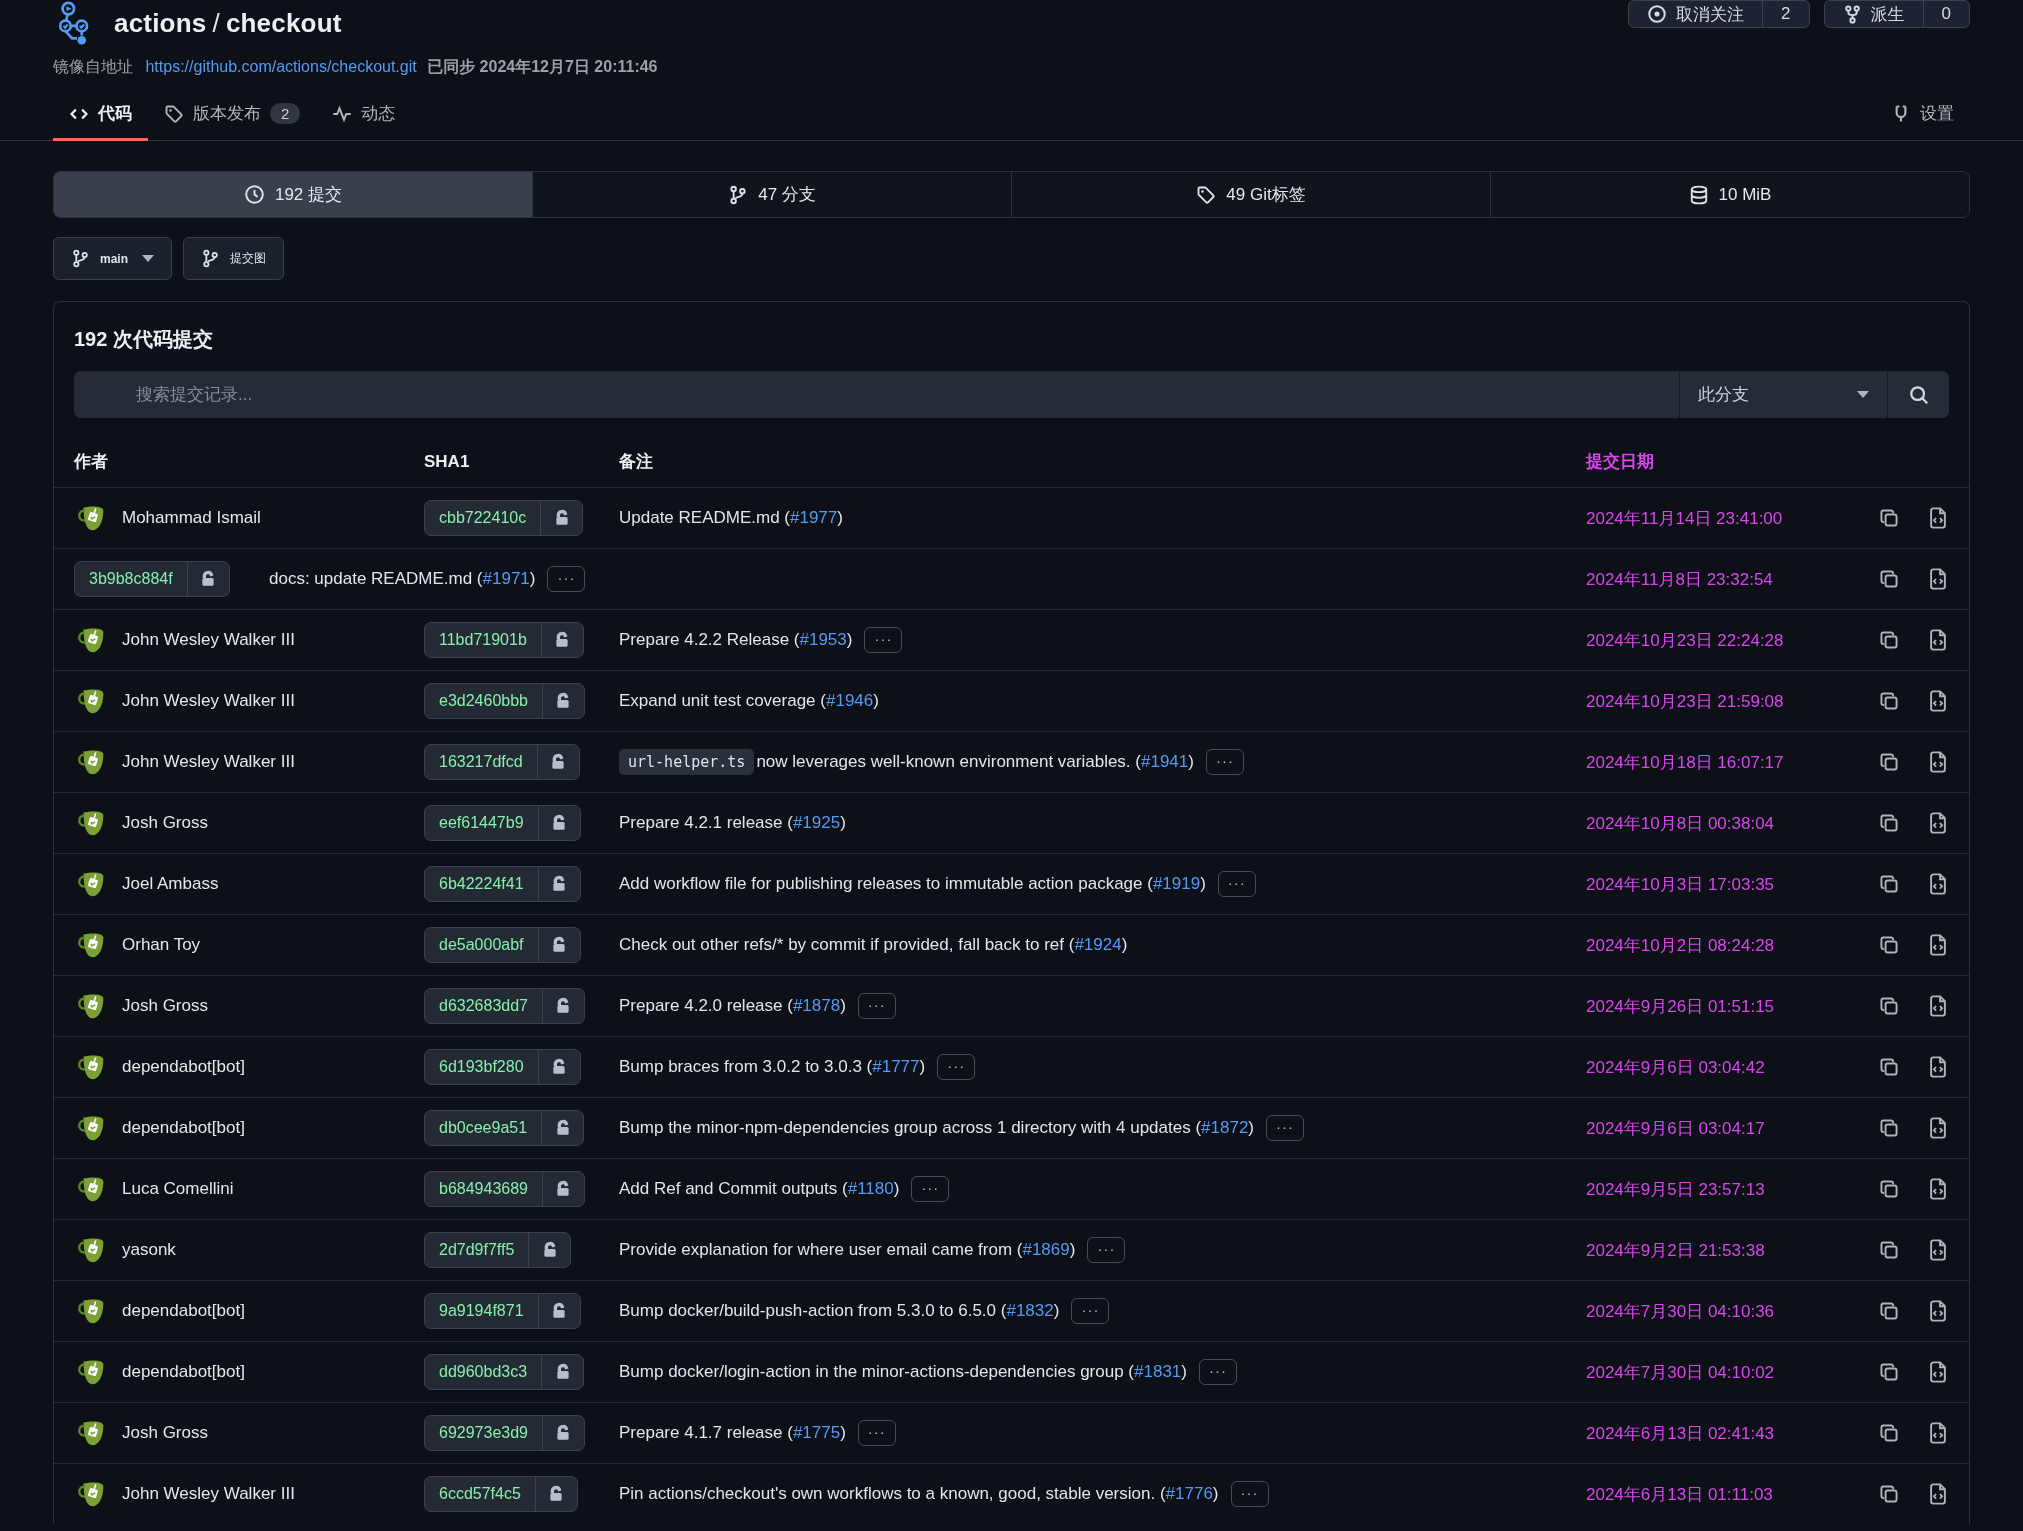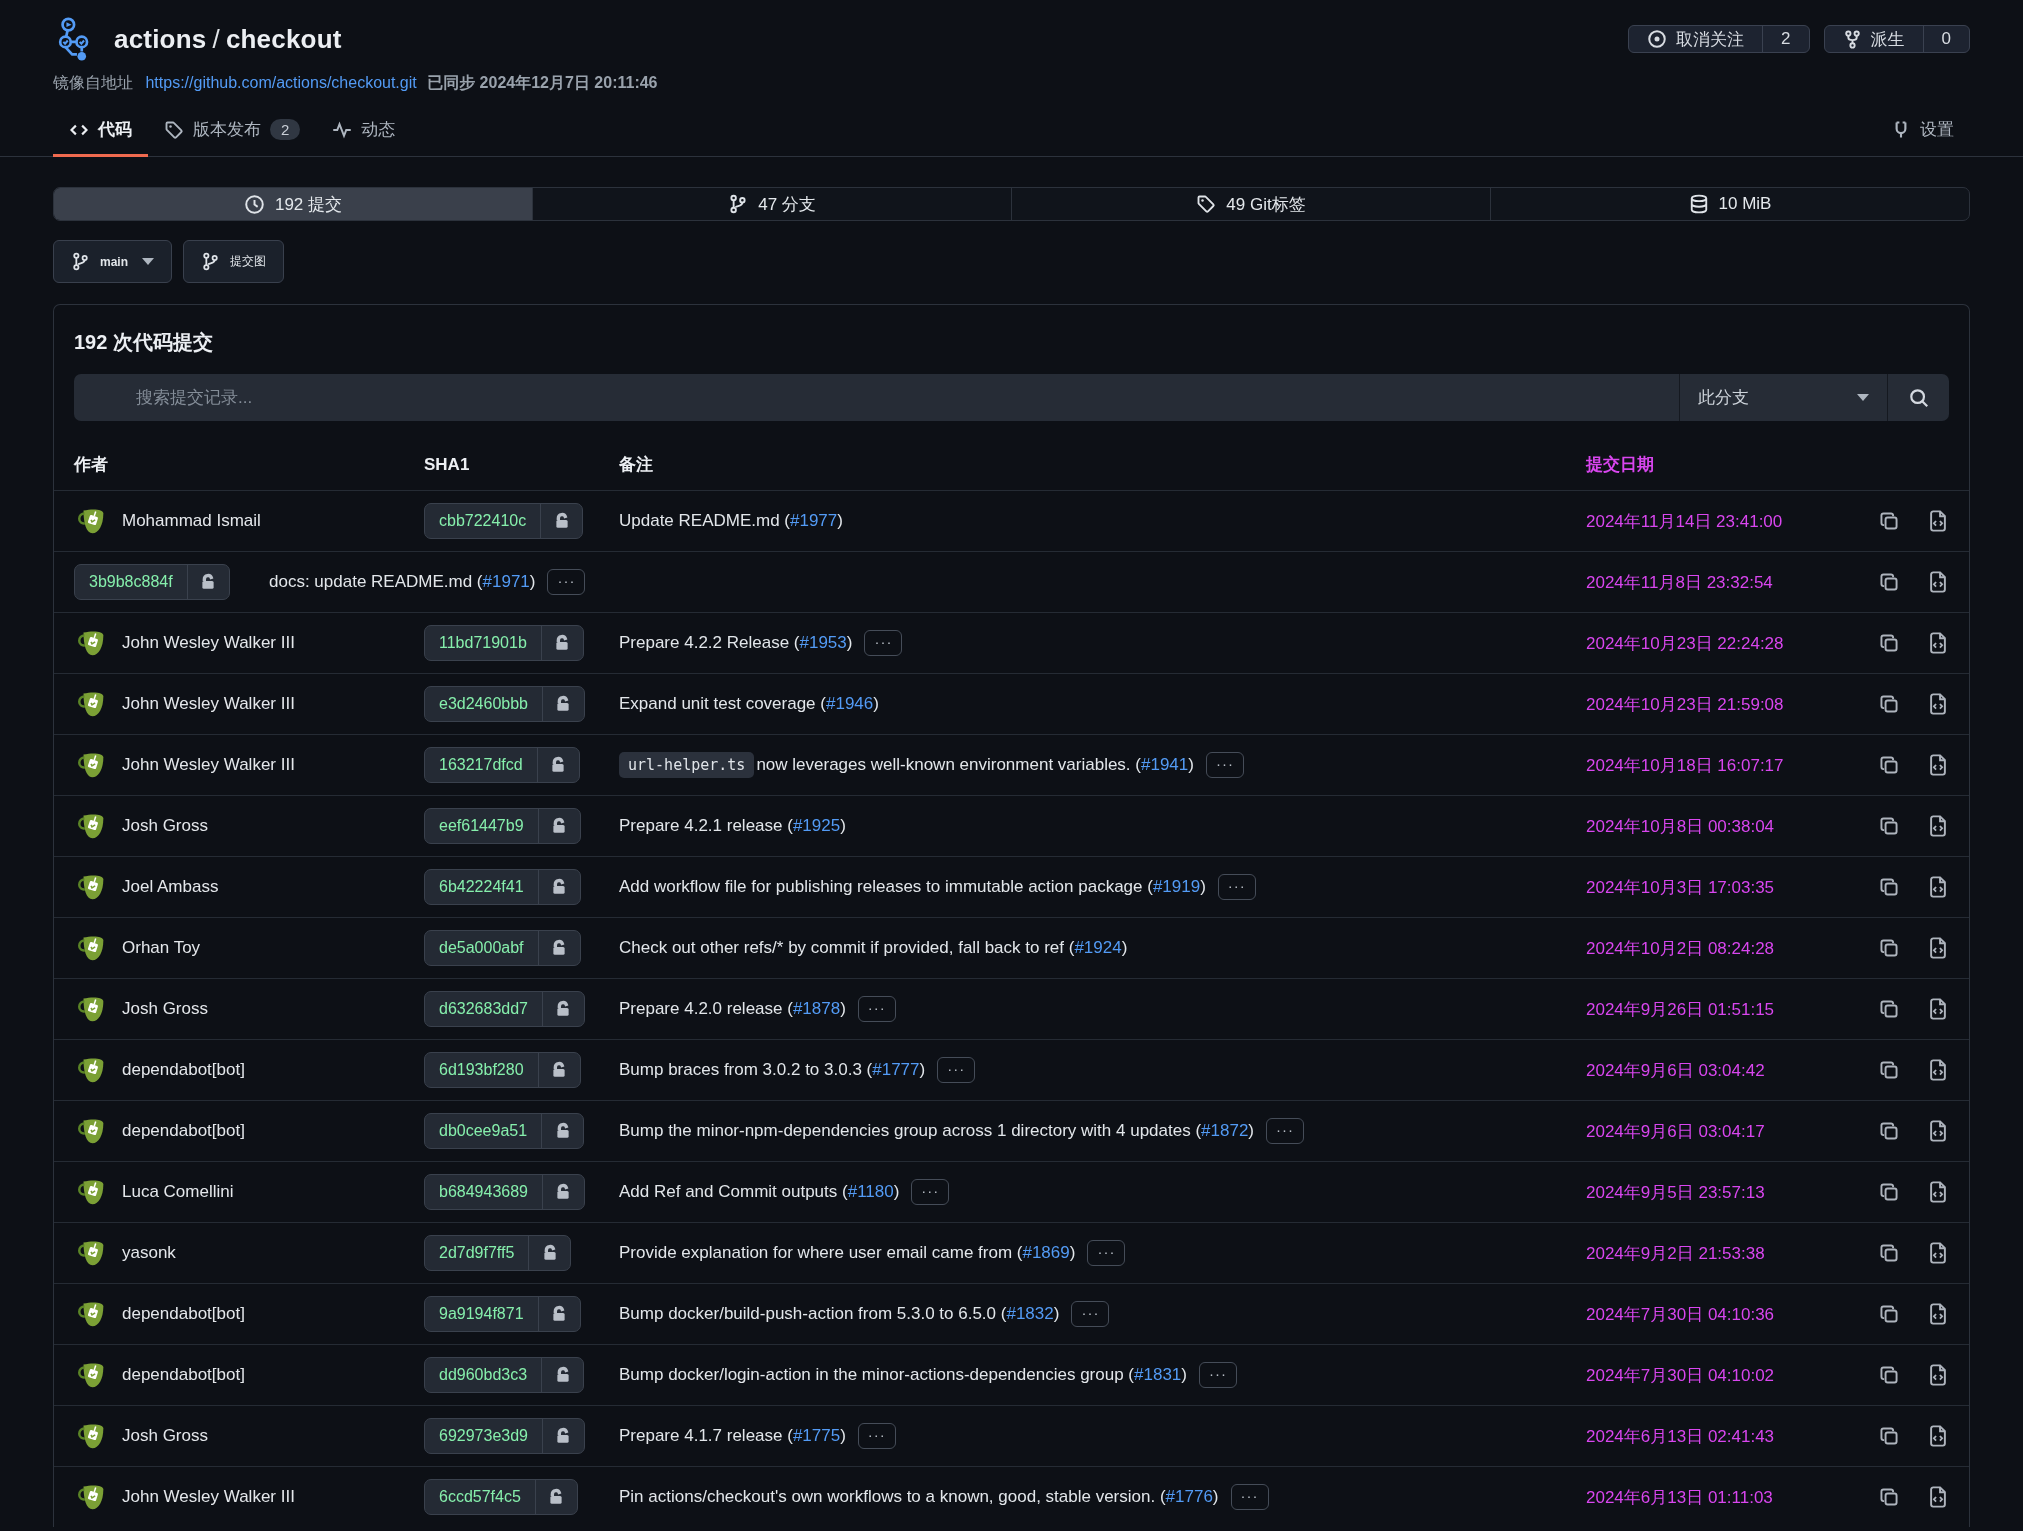--- a/index.html
+++ b/index.html
@@ -7,21 +7,21 @@
   body {
     background:#0d1016;
     color:#e2e6ea;
     font-family:"Liberation Sans","DejaVu Sans",sans-serif;
     font-size:17px;
   }
   svg { display:block; }
   .page-pad { padding-left:53px; padding-right:53px; }
 
   
-  .repo-header { display:flex; align-items:center; justify-content:space-between; padding-top:16px; }
+  .repo-header { display:flex; justify-content:space-between; }
   .repo-title-wrap { display:flex; align-items:center; gap:15px; }
   .repo-title { font-size:26px; font-weight:600; color:#ecEFf3; letter-spacing:.2px; }
   .repo-title .sep { color:#e2e6ea; font-weight:400; padding:0 6px; }
   .hdr-actions { display:flex; gap:14px; }
   .hdr-btn { display:flex; align-items:stretch; background:#1d2330; border:1px solid #3a4150; border-radius:6px; overflow:hidden; height:28px; }
   .hdr-btn .lbl { display:flex; align-items:center; gap:9px; padding:0 18px; color:#d8dce2; font-size:17px; cursor:pointer; }
   .hdr-btn .cnt { display:flex; align-items:center; padding:0 18px; border-left:1px solid #3a4150; color:#d8dce2; font-size:17px; cursor:pointer; }
 
   
   .mirror-line { margin-top:11px; font-size:16px; color:#99a2ac; }
@@ -31,21 +31,21 @@
   
   .tabbar-outer { border-bottom:1px solid #2c323c; margin-top:10px; }
   .tabbar { display:flex; align-items:flex-end; }
   .tab { display:flex; align-items:center; gap:9px; padding:14px 16px 15px; font-size:17px; color:#aeb6c0; cursor:pointer; position:relative; }
   .tab.active { color:#eceff3; font-weight:600; }
   .tab.active::after { content:""; position:absolute; left:0; right:0; bottom:-1px; height:3px; background:#f06a4f; }
   .tab .badge { background:#303742; color:#c9cfd7; border-radius:11px; padding:2px 11px; font-size:15px; font-weight:400; }
   .tab-spacer { flex:1; }
 
   
-  .stats-bar { margin-top:30px; display:flex; border:1px solid #2c323c; border-radius:7px; overflow:hidden; height:34px; background:#10141b; }
+  .stats-bar { margin-top:30px; display:flex; border:1px solid #2c323c; border-radius:7px; overflow:hidden; height:47px; background:#10141b; }
   .stat-seg { flex:1; display:flex; align-items:center; justify-content:center; gap:10px; font-size:17px; color:#e4e8ec; border-left:1px solid #2c323c; cursor:pointer; }
   .stat-seg:first-child { border-left:none; }
   .stat-seg.active { background:#3a404b; }
   .stat-seg svg { color:#dfe3e8; }
 
   
   .toolbar { margin-top:19px; display:flex; gap:11px; }
   .tb-btn { display:flex; align-items:center; gap:10px; background:#1b212b; border:1px solid #39404d; border-radius:6px; height:43px; padding:0 17px; color:#e2e6ea; font-size:12px; cursor:pointer; }
   .tb-btn .bold { font-weight:700; }
   .caret { width:0; height:0; border-left:6px solid transparent; border-right:6px solid transparent; border-top:7px solid #aeb6c0; margin-left:4px; }

